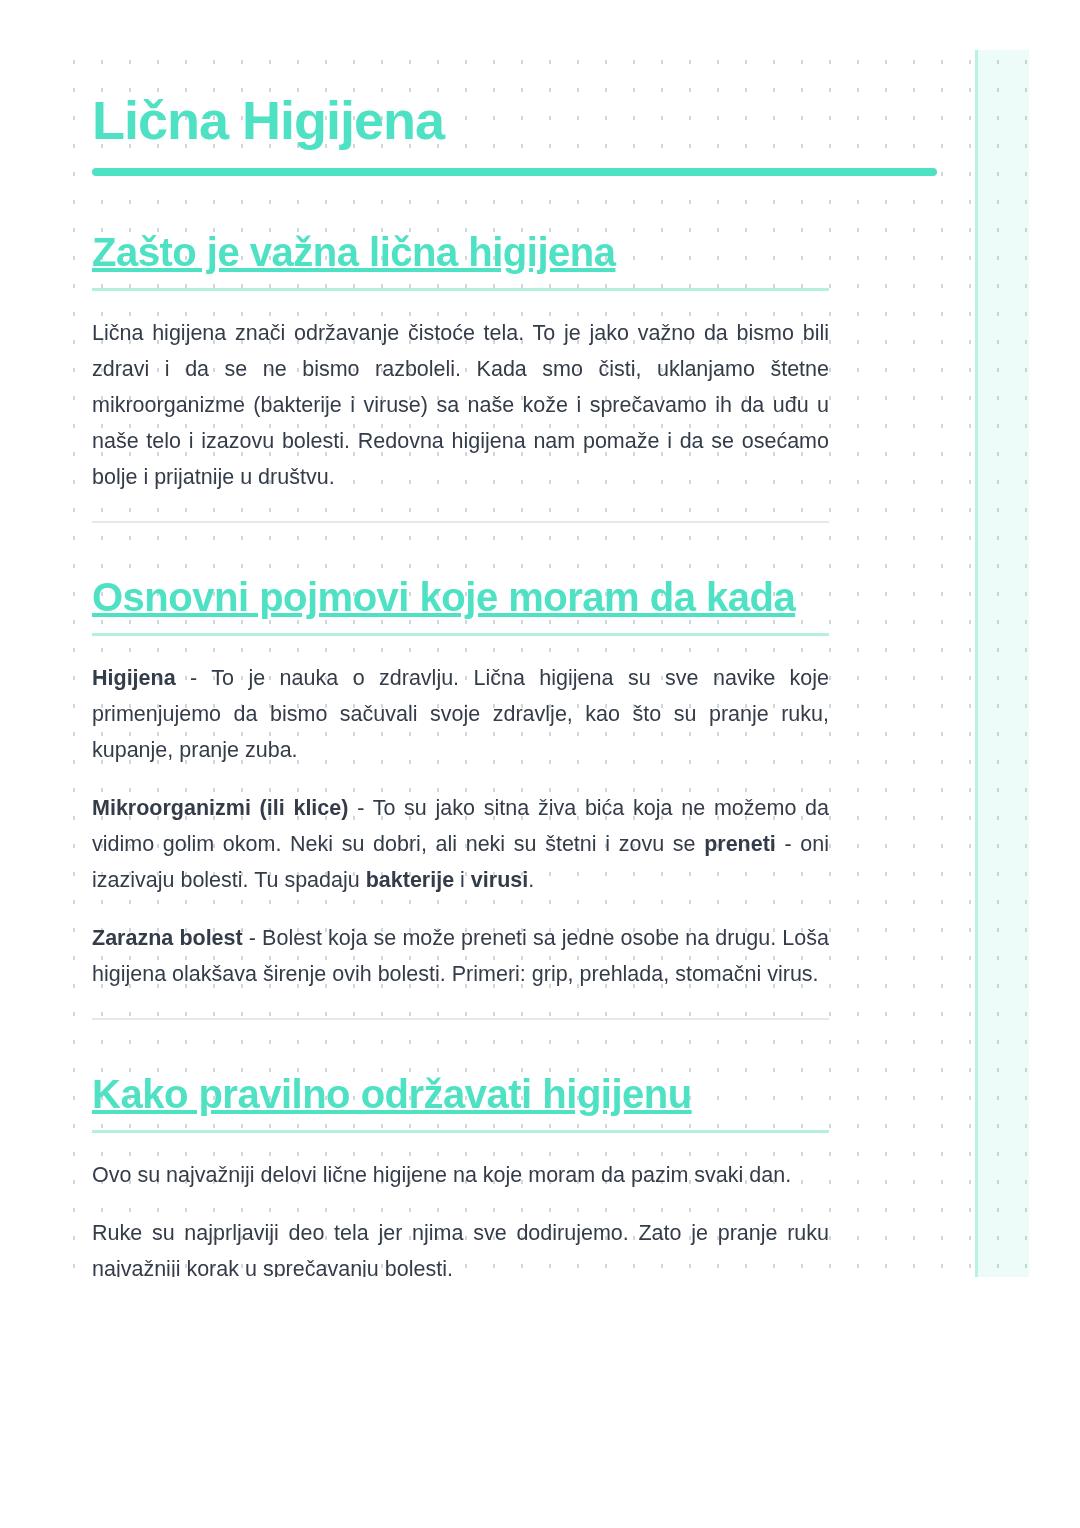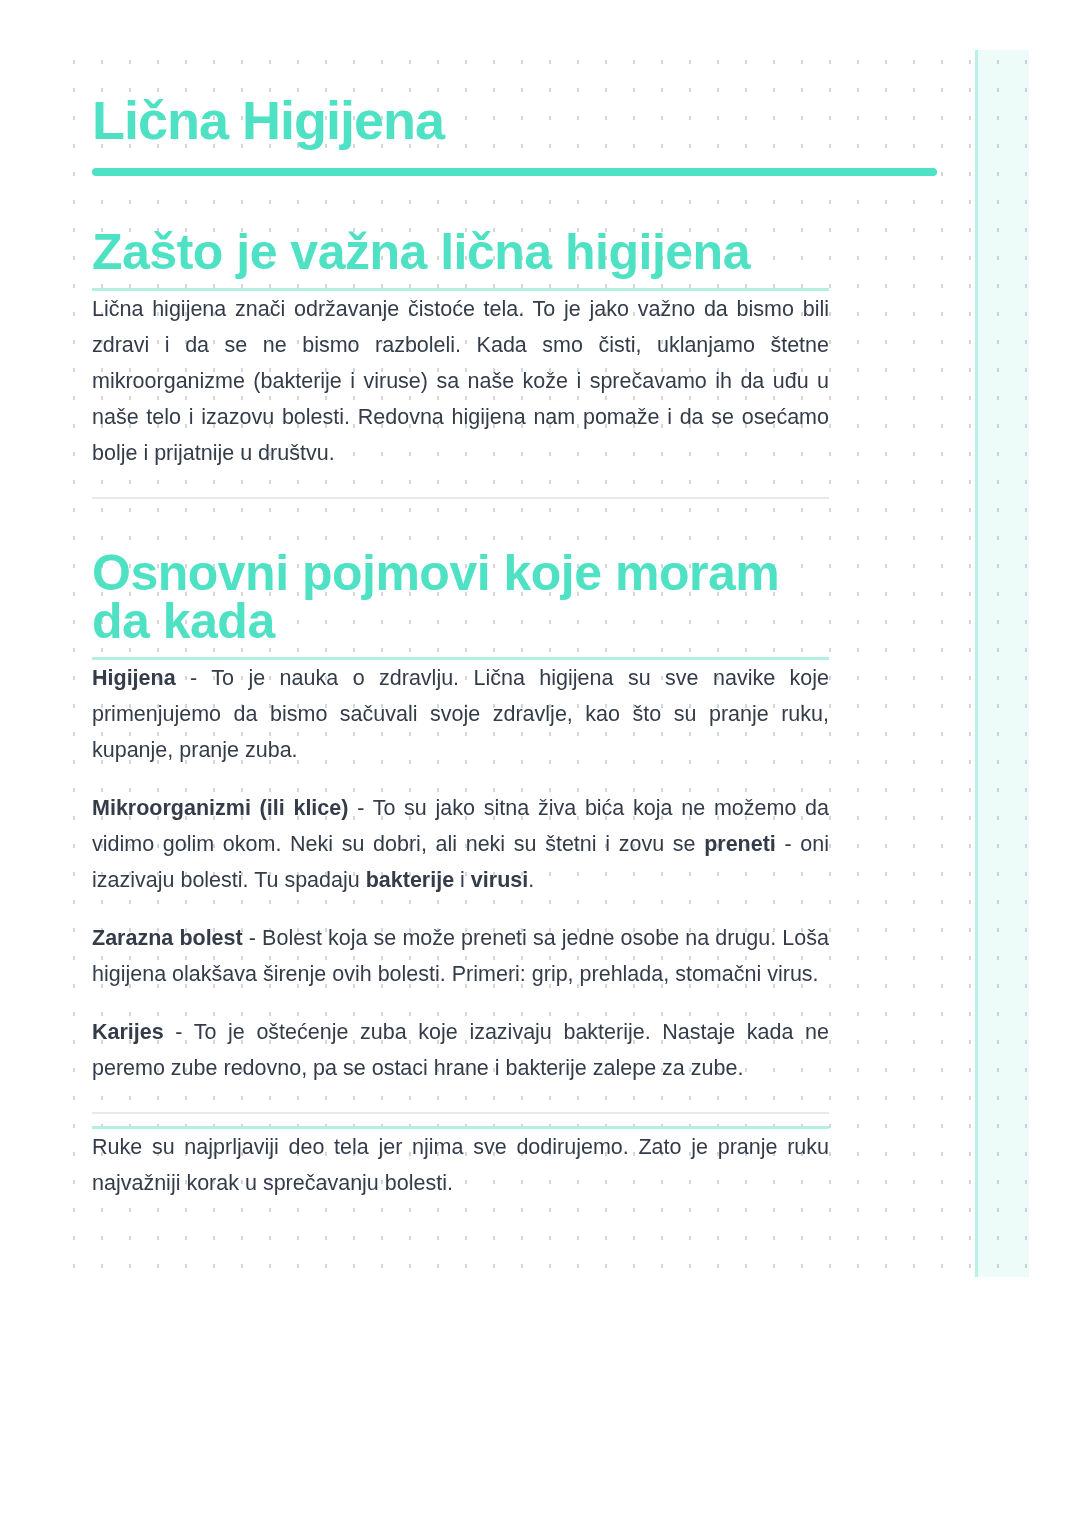--- a/index.html
+++ b/index.html
@@ -54,38 +54,40 @@
   }
   .title-rule{
     margin-top:18px;
     width:845px;
     height:8px;
     border-radius:4px;
     background:var(--accent);
   }
   h2{
     margin-top:52px;
-    font-size:50px;
+    font-size:40px;
     line-height:48px;
     font-weight:700;
     letter-spacing:-0.5px;
     color:var(--accent);
+    text-decoration:underline;
   }
   .heading-underline{
     margin-top:12px;
     height:3px;
     width:100%;
     background:var(--underline);
   }
   .divider{
     margin-top:26px;
     border-top:2px solid var(--divider);
   }
   .divider + h2{margin-top:50px;}
   p{
+    margin-top:24px;
     font-size:21.5px;
     line-height:36px;
     color:var(--body-text);
     text-align:justify;
   }
   p + p{margin-top:22px;}
   h3{
     margin-top:30px;
     font-size:30px;
     line-height:38px;
@@ -115,21 +117,22 @@
     <div>
         <h2>Zašto je važna lična higijena</h2>
         <div class="heading-underline"></div>
         <p><span>Lična higijena znači održavanje čistoće tela. To je jako važno da bismo bili zdravi i da se ne bismo razboleli. Kada smo čisti, uklanjamo štetne mikroorganizme (bakterije i viruse) sa naše kože i sprečavamo ih da uđu u naše telo i izazovu bolesti. Redovna higijena nam pomaže i da se osećamo bolje i prijatnije u društvu.</span></p>
         <div class="divider"></div>
         <h2>Osnovni pojmovi koje moram da kada</h2>
         <div class="heading-underline"></div>
         <p><span class="bold">Higijena</span><span> - To je nauka o zdravlju. Lična higijena su sve navike koje primenjujemo da bismo sačuvali svoje zdravlje, kao što su pranje ruku, kupanje, pranje zuba.</span></p>
         <p><span class="bold">Mikroorganizmi (ili klice)</span><span> - To su jako sitna živa bića koja ne možemo da vidimo golim okom. Neki su dobri, ali neki su štetni i zovu se </span><span class="bold">preneti</span><span> - oni izazivaju bolesti. Tu spadaju </span><span class="bold">bakterije</span><span> i </span><span class="bold">virusi</span><span>.</span></p>
         <p><span class="bold">Zarazna bolest</span><span> - Bolest koja se može preneti sa jedne osobe na drugu. Loša higijena olakšava širenje ovih bolesti. Primeri: grip, prehlada, stomačni virus.</span></p>
-        <p><span class="bold">Karijes</span><span> - To je oštećenje zuba koje izazivaju bakterije. Nastaje kada ne peremo zube redovno, pa se ostaci hrane i bakterije zalepe za zube.</span></p>
         <div class="divider"></div>
+        <h2>Kako pravilno održavati higijenu</h2>
         <div class="heading-underline"></div>
+        <p><span>Ovo su najvažniji delovi lične higijene na koje moram da pazim svaki dan.</span></p>
         <p><span>Ruke su najprljaviji deo tela jer njima sve dodirujemo. Zato je pranje ruku najvažniji korak u sprečavanju bolesti.</span></p>
       </div>
   </div>
 
   <div class="footer">(c) Knowunity 2018</div>
 </div>
 
 </body></html>

